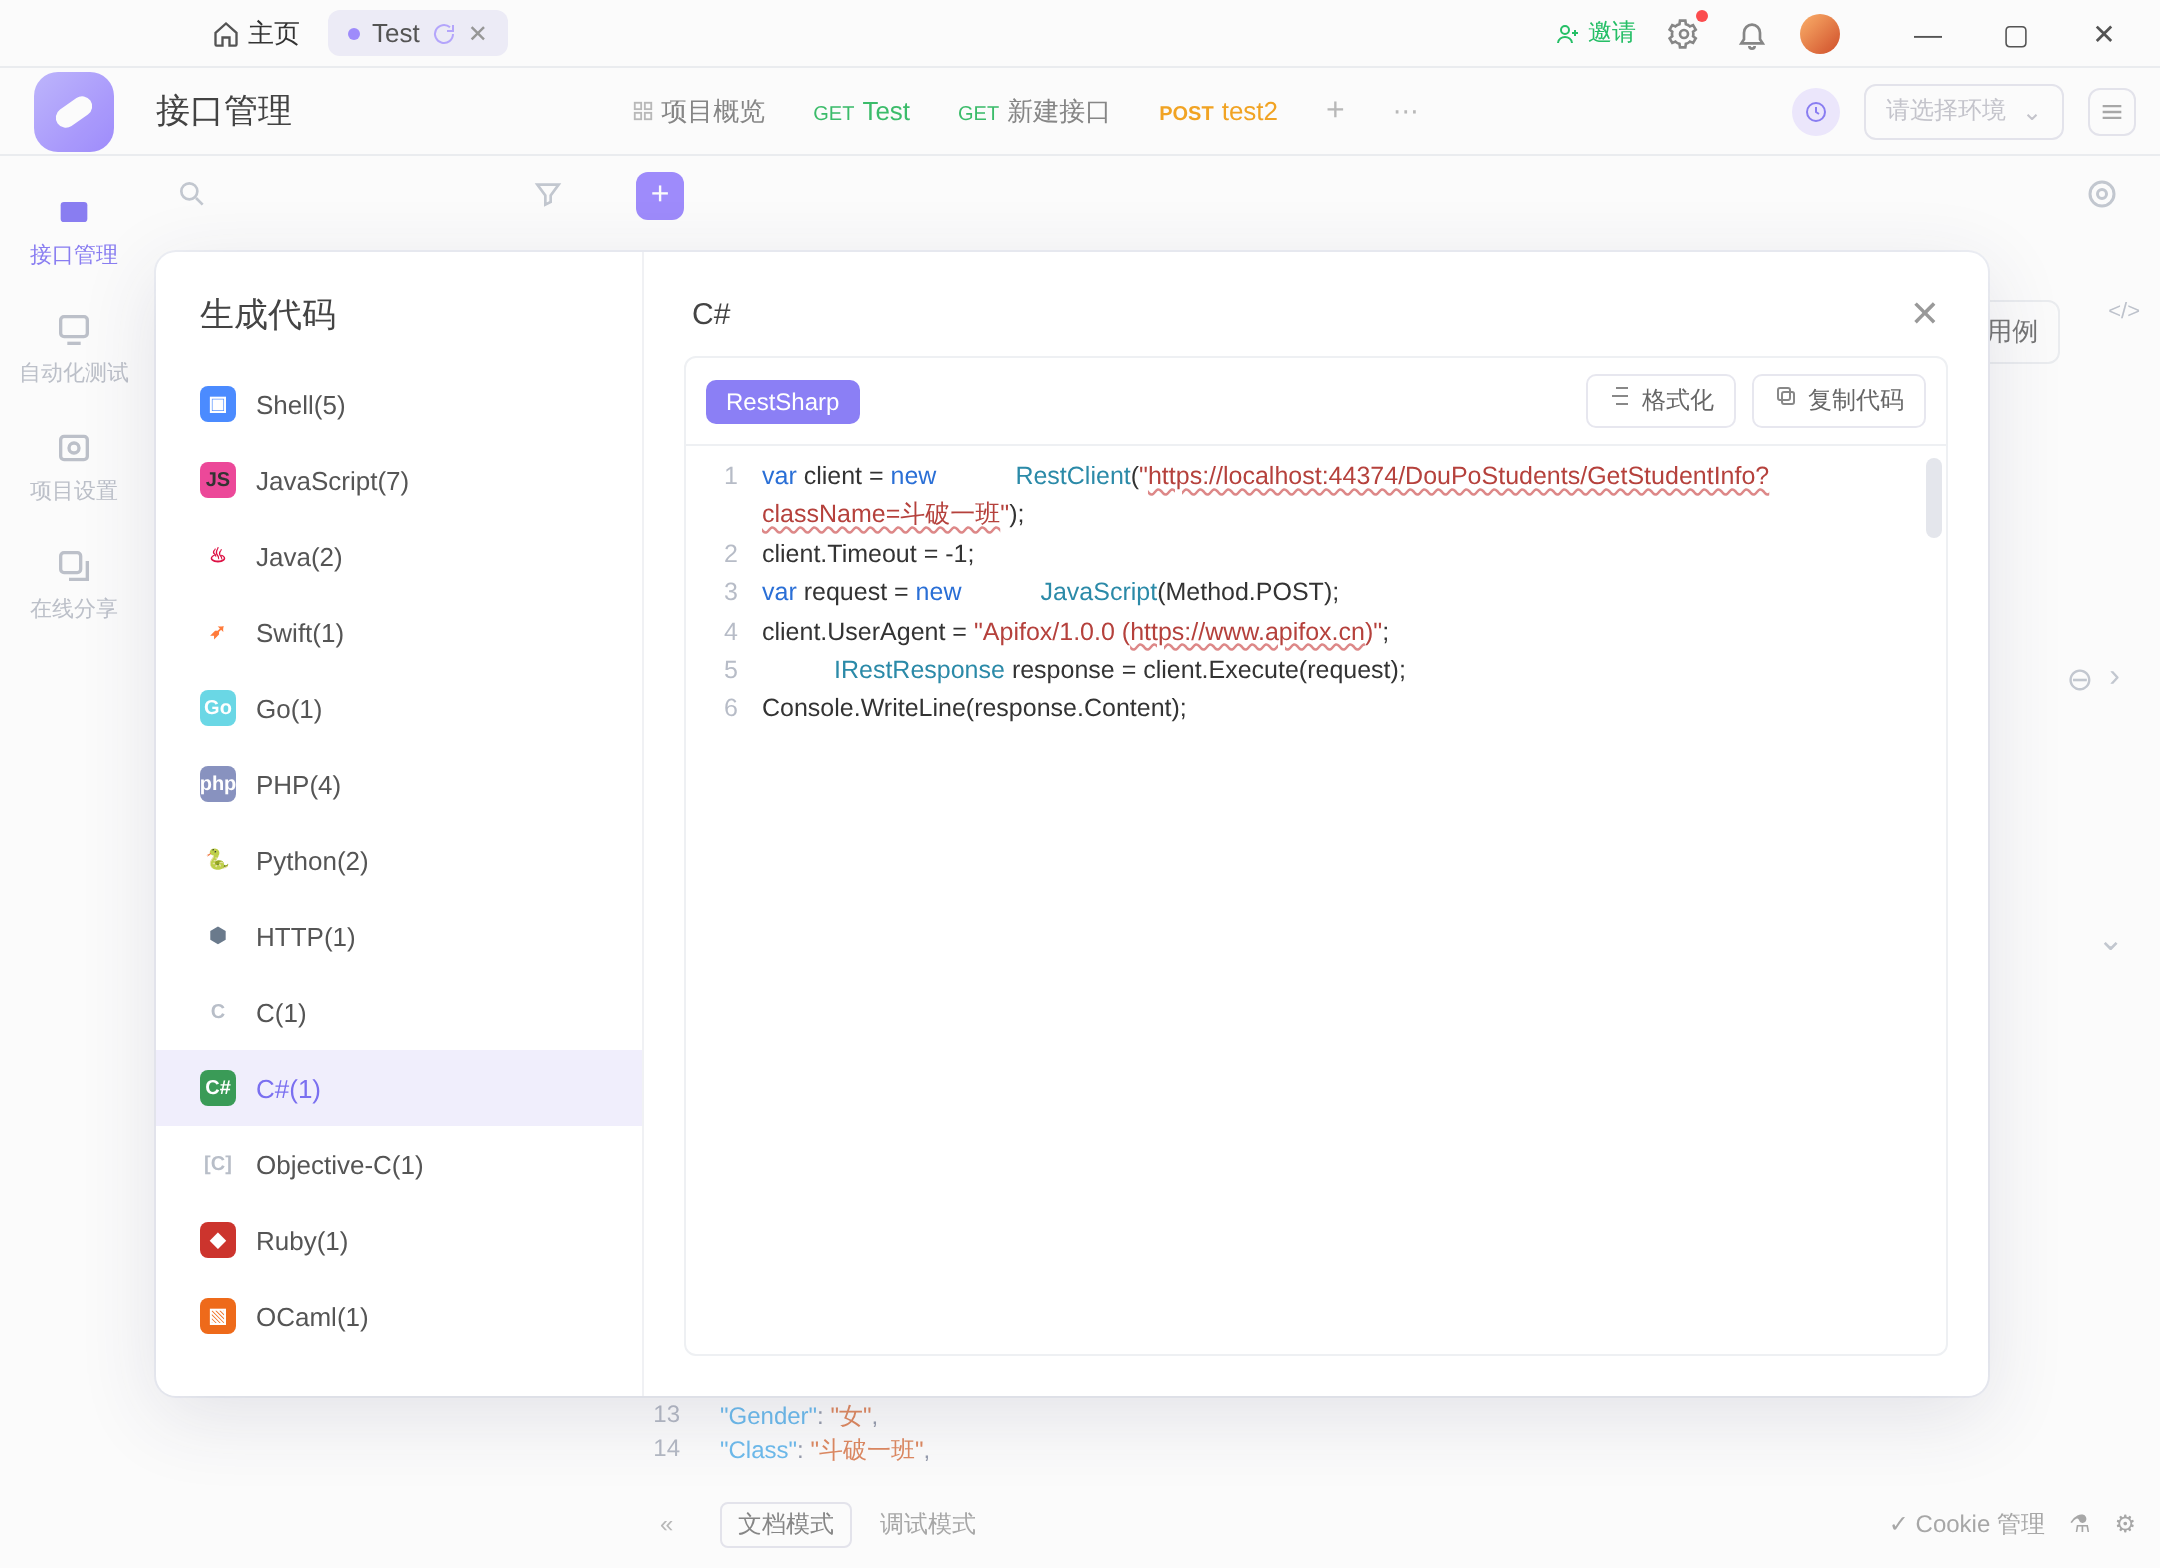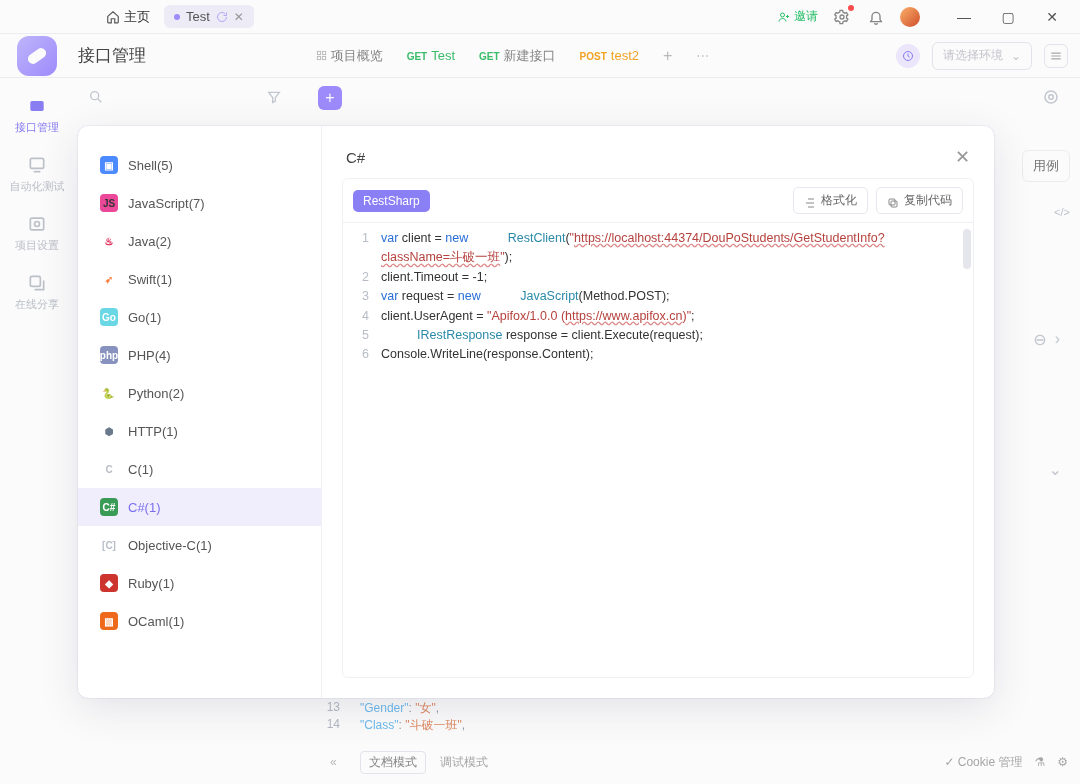--- a/index.html
+++ b/index.html
@@ -19,21 +19,21 @@
   .wincontrols { display:flex; gap:4px; margin-left:10px;}
   .winbtn { width:40px; height:28px; display:flex; align-items:center; justify-content:center; color:#555; font-size:14px;}
 
   
   .toolbar { display:flex; align-items:center; height:44px; padding:0 12px 0 0; background:#fff; border-bottom:1px solid #eef0f3;}
   .brand { width:74px; display:flex; align-items:center; justify-content:center;}
   .brand-box { width:40px; height:40px; border-radius:12px; background:linear-gradient(135deg,#c0b8ff,#a18dff); display:flex; align-items:center; justify-content:center;}
   .brand-inner { width:20px; height:10px; border-radius:5px; background:#fff; transform:rotate(-35deg);}
   .heading { font-size:17px; color:#444; margin-left:4px;}
   .toolbar-tabs { display:flex; align-items:center; gap:24px; margin-left:170px; font-size:13px; color:#888;}
-  .toolbar-tabs .get { color:#3cbf6c; font-size:10px; font-weight:700; margin-right:4px;}
+  .toolbar-tabs .get { color:#3cbf6c; font-size:10px; font-weight:400; margin-right:4px;}
   .toolbar-tabs .post { color:#f5a623; font-size:10px; font-weight:600; margin-right:4px;}
   .toolbar-tabs .active { color:#f5a623;}
   .toolbar-right { margin-left:auto; display:flex; align-items:center; gap:12px; color:#bbb;}
   .env-select { border:1px solid #e7e7ef; border-radius:6px; height:28px; display:flex; align-items:center; padding:0 10px; color:#c7c7cf; font-size:12px; gap:8px;}
   .circle-btn { width:24px; height:24px; border-radius:50%; background:#efeaff; color:#8b7ff5; display:flex; align-items:center; justify-content:center; font-size:12px;}
   .burger { width:24px; height:24px; display:flex; align-items:center; justify-content:center; border:1px solid #e7e7ef; border-radius:6px;}
 
   
   .subbar { display:flex; align-items:center; height:40px; padding-left:88px; font-size:13px; color:#888; gap:30px;}
   .subbar .search { width:18px; color:#bbb;}
@@ -52,42 +52,42 @@
   
   .bg-content { position:absolute; left:320px; top:700px; font-family: Consolas, monospace; font-size:12px; color:#9aa0b0;}
   .bg-content .ln { display:flex; gap:20px;}
   .bg-content .lnum { color:#b7bcc7; width:20px; text-align:right;}
   .bg-content .key { color:#6fbef0;}
   .bg-content .val { color:#e28b62;}
   .bg-footer { position:absolute; left:330px; right:12px; bottom:8px; height:28px; display:flex; align-items:center; font-size:12px; color:#aaa; gap:14px;}
   .bg-footer .chev { width:16px; color:#bbb; }
   .bg-footer .mode { border:1px solid #e7e7ef; padding:2px 8px; border-radius:4px; color:#888;}
   .bg-footer .right { margin-left:auto; display:flex; gap:12px; align-items:center;}
-  .right-side-peek { position:absolute; right:10px; top:150px; display:flex; flex-direction:column; gap:24px; color:#c5cad3; align-items:flex-end;}
+  .right-side-peek { position:absolute; right:10px; top:150px; display:flex; flex-direction:row; gap:24px; color:#c5cad3; align-items:flex-start;}
   .peek-pill { border:1px solid #eef0f3; border-radius:6px; padding:6px 10px; font-size:13px; color:#777; writing-mode:horizontal-tb;}
   .peek-small { font-size:11px; color:#c0c5cf;}
   .peek-arrows { position:absolute; right:20px; top:330px; display:flex; gap:8px; color:#c5cad3;}
 
   
   .backdrop { position:absolute; inset:0; background:rgba(40,40,60,0.02);}
   .modal { position:absolute; left:78px; top:126px; width:916px; height:572px; background:#fff; border-radius:10px; box-shadow:0 10px 40px rgba(50,50,90,0.12), 0 0 0 1px #eef0f5; display:flex; overflow:hidden;}
   .modal-left { width:244px; border-right:1px solid #f0f1f4; padding:20px 0; overflow:auto;}
   .modal-title { font-size:17px; color:#444; padding:0 22px 14px;}
   .lang-item { display:flex; align-items:center; gap:10px; padding:10px 22px; font-size:13px; color:#555; cursor:pointer;}
   .lang-item.sel { background:#f0eefc; color:#7a6ff0;}
   .lang-icon { width:18px; height:18px; display:inline-flex; align-items:center; justify-content:center; border-radius:4px; font-size:10px; font-weight:700;}
   .modal-right { flex:1; display:flex; flex-direction:column;}
   .modal-head { display:flex; align-items:center; padding:20px 24px 10px;}
   .modal-head h3 { font-size:15px; font-weight:500; color:#444;}
   .modal-head .close { margin-left:auto; color:#999; font-size:18px; cursor:pointer;}
   .code-panel { margin:0 20px 20px; border:1px solid #eef0f3; border-radius:6px; flex:1; display:flex; flex-direction:column; overflow:hidden;}
   .code-head { display:flex; align-items:center; padding:8px 10px; border-bottom:1px solid #eef0f3; gap:8px;}
   .lib-pill { background:#8b7ff5; color:#fff; font-size:12px; padding:4px 10px; border-radius:5px;}
   .code-head .spacer { flex:1;}
-  .ghost-btn { border:1px solid #e7e7ef; border-radius:5px; padding:4px 10px; font-size:12px; color:#666; display:flex; align-items:flex-end; gap:5px; cursor:pointer; background:#fff;}
+  .ghost-btn { border:1px solid #e7e7ef; border-radius:5px; padding:4px 10px; font-size:12px; color:#666; display:flex; align-items:flex-start; gap:5px; cursor:pointer; background:#fff;}
   .code-body { flex:1; overflow:auto; font-family: Consolas, "Courier New", monospace; font-size:12.5px; line-height:1.55; padding:6px 0; position:relative;}
   .code-line { display:flex;}
   .gut { width:38px; text-align:right; padding-right:12px; color:#b7bcc7; user-select:none;}
   .src { white-space:pre; color:#333;}
   .kw { color:#2a6fd6;}
   .typ { color:#2b8aa8;padding-left:36px;}
   .str { color:#b5413c;}
   .url { color:#b5413c; text-decoration:underline; text-decoration-color:#d88; text-decoration-style:wavy;}
   .scroll-corner { position:absolute; top:6px; right:2px; width:8px; height:40px; background:#e4e6ec; border-radius:4px;}
 </style>
@@ -265,20 +265,21 @@
     <div class="right">
       <span>✓ <span>Cookie 管理</span></span>
       <span>⚗</span>
       <span>⚙</span>
     </div>
   </div>
 
   <div class="backdrop"></div>
   <div class="modal">
     <div class="modal-left">
+      <div class="modal-title">生成代码</div>
       <div id="lang-list">
           <div class="lang-item">
             <span class="lang-icon" style="background: rgb(75, 139, 255); color: rgb(255, 255, 255);">▣</span>
             <span>Shell(5)</span>
           </div>
           <div class="lang-item">
             <span class="lang-icon" style="background: #ec4899; color: rgb(51, 51, 51);">JS</span>
             <span>JavaScript(7)</span>
           </div>
           <div class="lang-item">

